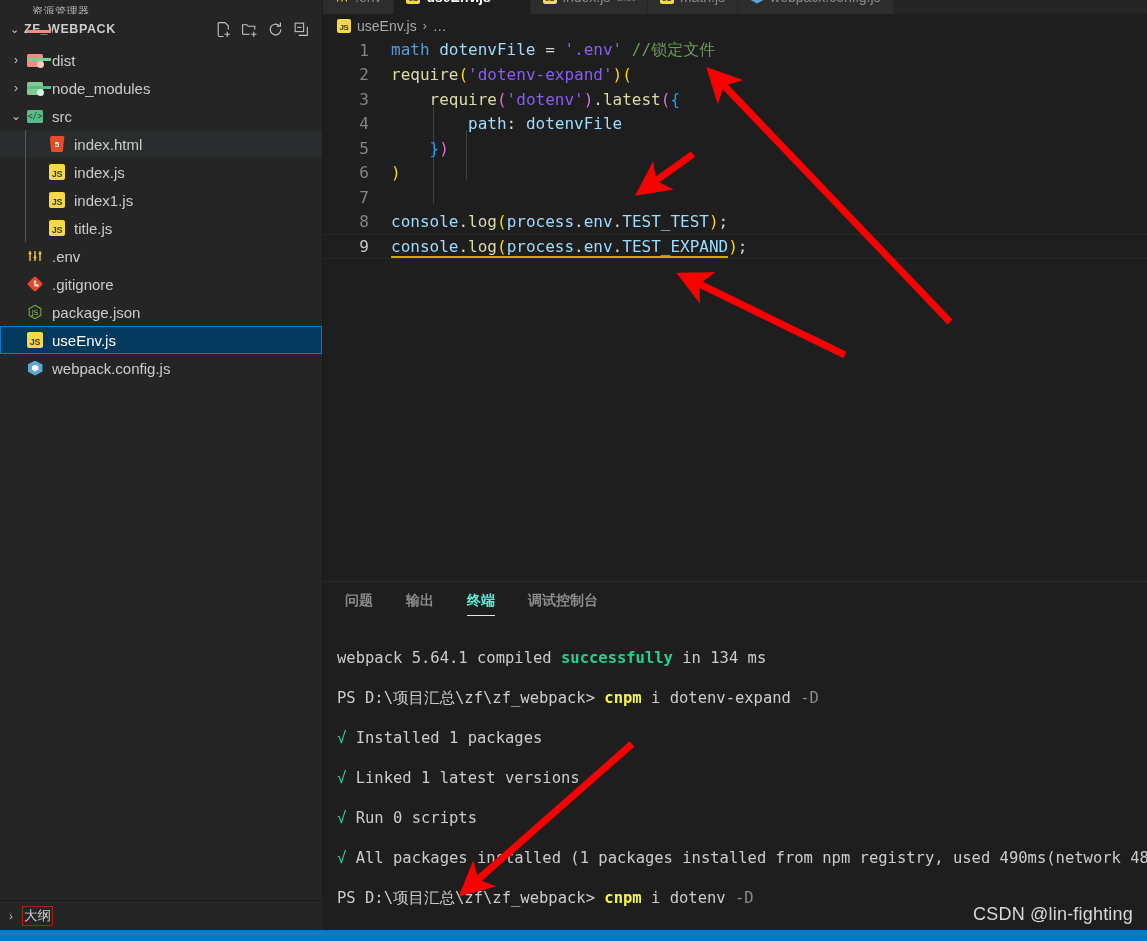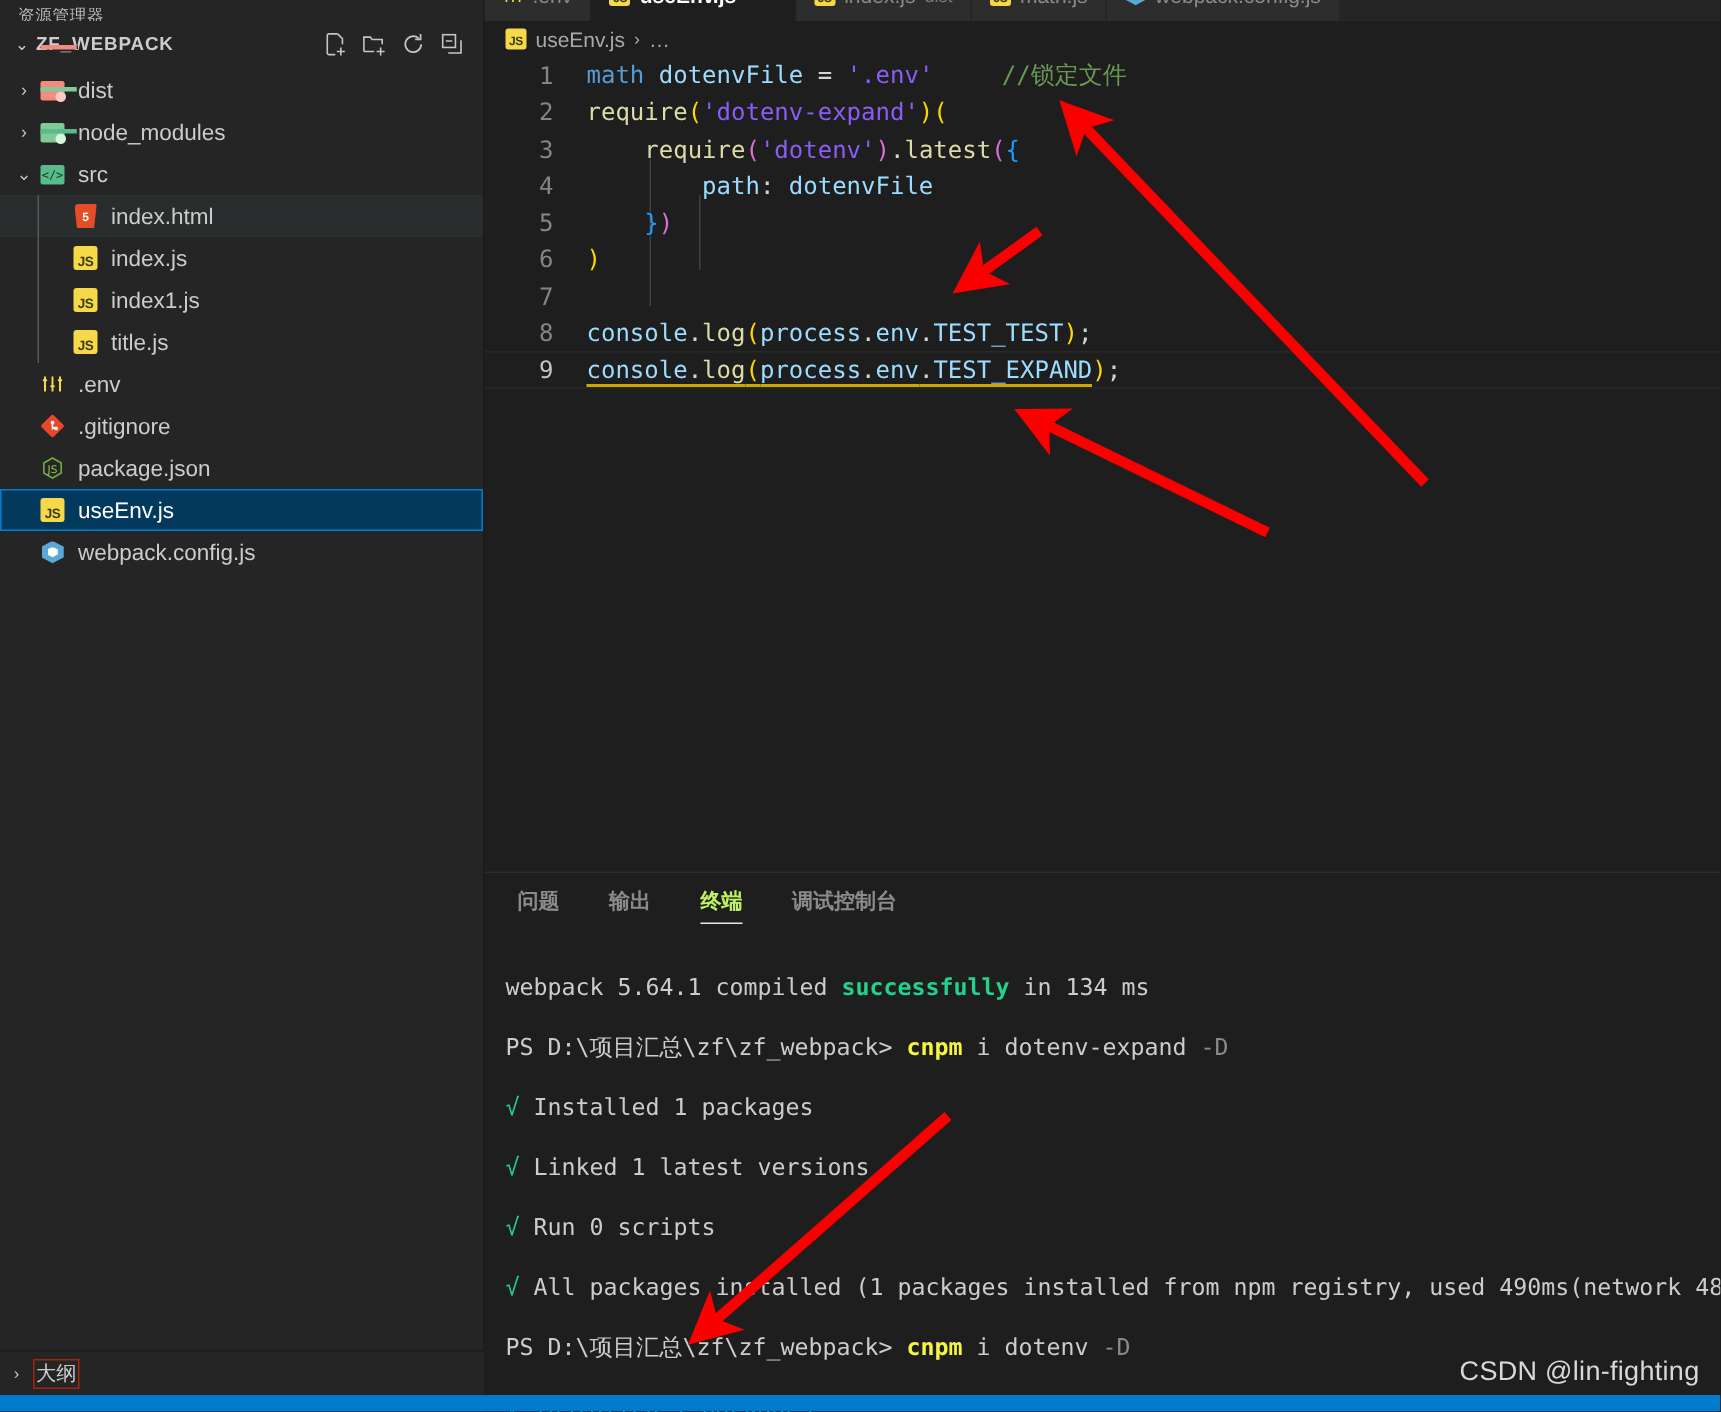--- a/index.html
+++ b/index.html
@@ -15,21 +15,21 @@
   #sidebar {
     width: 323px; height: 941px;
     background: #252526;
     position: relative;
     flex: 0 0 323px;
     border-right: 1px solid #1b1b1c;
   }
   .sb-title {
     height: 14px;
     font-size: 11px; color: #bbbbbb;
-    padding-left: 12px;
+    padding-left: 32px;
     overflow: hidden;
     line-height: 22px;
     letter-spacing: .5px;
   }
   .sb-section-head {
     height: 30px; display: flex; align-items: center;
     padding-left: 6px; color: #cccccc;
     font-size: 12.5px; font-weight: bold; letter-spacing: .6px;
   }
   .sb-section-head .chev { width: 18px; text-align: center; font-size: 11px; color:#cccccc; font-weight:normal;}
@@ -106,34 +106,34 @@
   }
   .gutter.cur { color:#c6c6c6; }
   .code {
     font-family:"DejaVu Sans Mono","Liberation Mono",monospace;
     font-size:16px; white-space: pre; color:#d4d4d4;
   }
   .ind-guide { position:absolute; width:1px; top:0; bottom:0; background:#404040; }
   .kw { color:#569cd6; }
   .var { color:#9cdcfe; }
   .str { color:#8b5cf6; }
-  .cmt { color:#6a9955;margin-left:36px; }
+  .cmt { color:#6a9955; }
   .op  { color:#d4d4d4; }
   .p-y { color:#ffd700; }
   .p-m { color:#da70d6; }
   .p-b { color:#179fff; }
   .prop { color:#9cdcfe; }
   .meth { color:#dcdcaa; }
   .squiggle { border-bottom: 2px solid #cca700; }
 
   
   #panel { position:absolute; left:0; right:0; bottom:0; height:360px; background:#1e1e1e; border-top:1px solid #2b2b2b;}
   #panel-tabs { height:38px; display:flex; align-items:center; gap:33px; padding-left:22px;font-weight:bold; }
   .ptab { font-size:14px; color:#8b8b8b; position:relative; height:38px; display:flex; align-items:center; }
-  .ptab.active { color:#bef264; }
+  .ptab.active { color:#5eead4; }
   .ptab.active::after { content:""; position:absolute; left:0; right:0; bottom:4px; height:1px; background:#e7e7e7; }
   #terminal {
     padding: 8px 0 0 14px; color:#cccccc;
     font-family:"DejaVu Sans Mono","Liberation Mono",monospace;
     font-size:15.5px; line-height:20px; white-space: pre; overflow:hidden;
   }
   .t-green { color:#23d18b; }
   .t-yellow { color:#f5f543; }
   .t-dim { color:#8a8a8a; }
 

